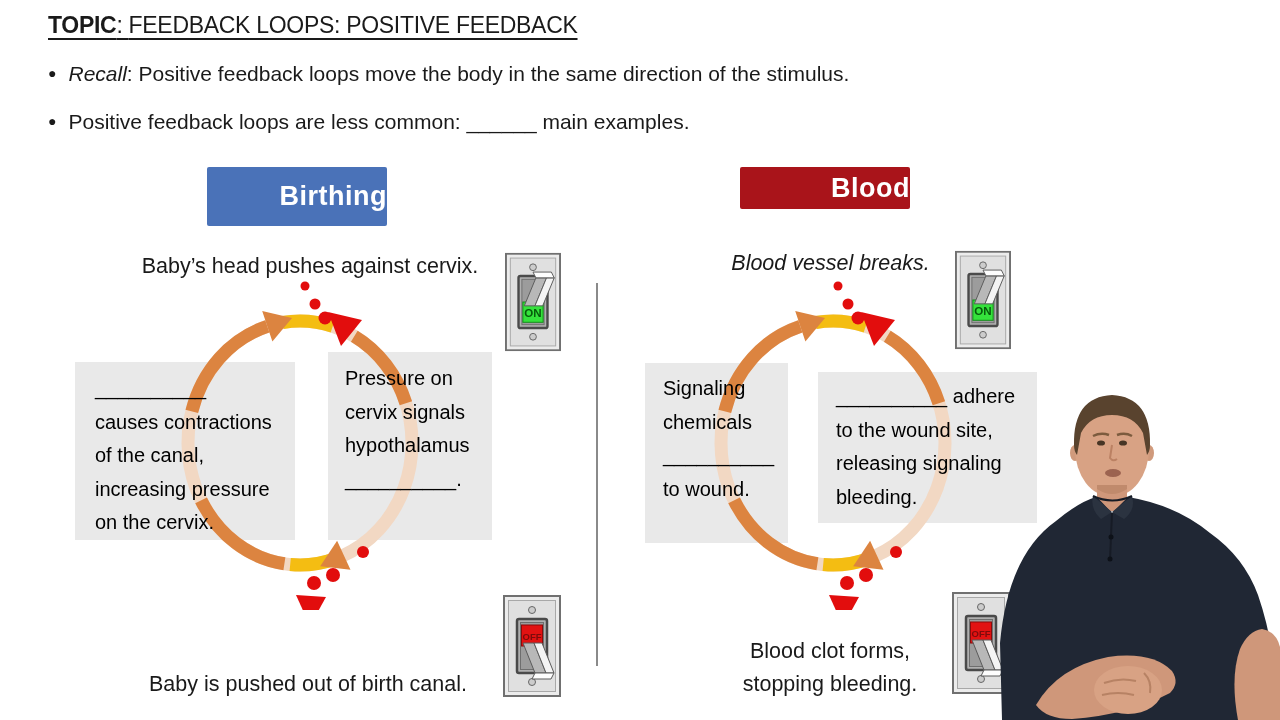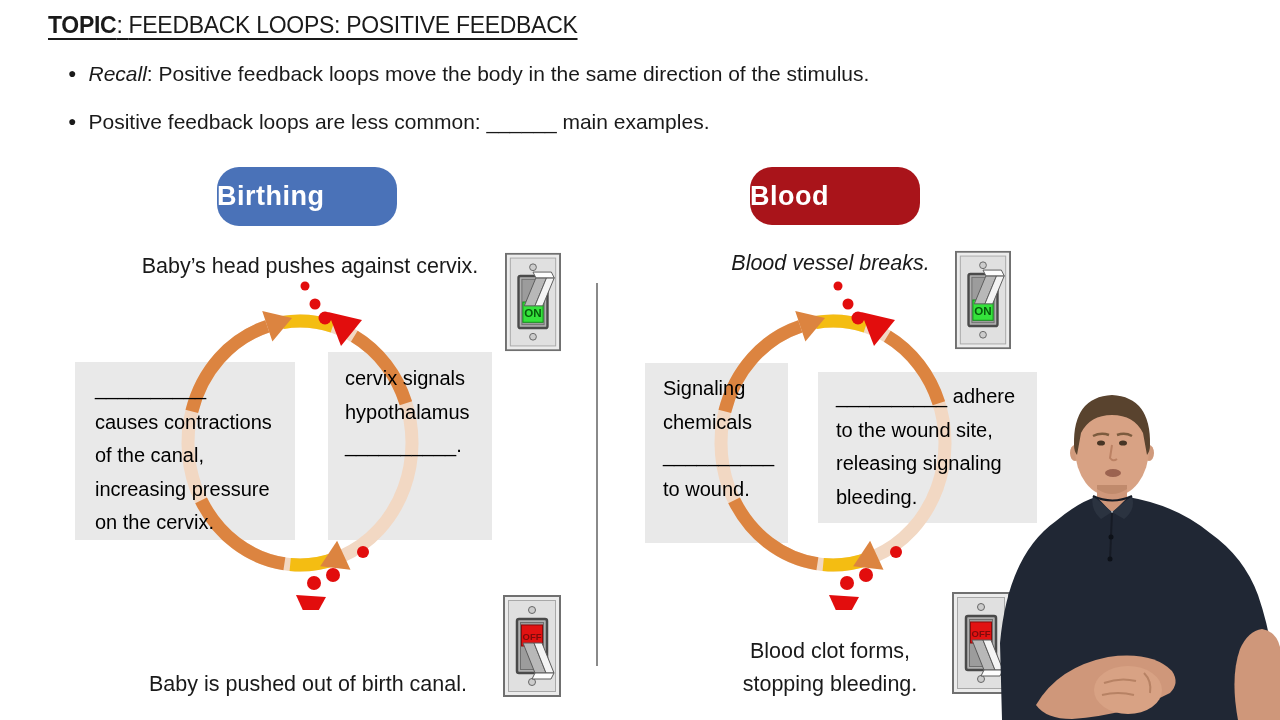--- a/index.html
+++ b/index.html
@@ -2,28 +2,28 @@
 <html><head>
 <meta charset="utf-8">
 <style>
   html,body{margin:0;padding:0;width:1280px;height:720px;background:#ffffff;
     font-family:"Liberation Sans", sans-serif;color:#1a1a1a;position:relative;overflow:hidden;}
   
   .heading{position:absolute;left:48px;top:12px;font-size:23px;letter-spacing:-0.3px;
     text-decoration:underline;text-decoration-thickness:2px;text-underline-offset:5px;white-space:nowrap;}
   .heading .lbl{font-weight:bold;}
   
-  .bullet{position:absolute;left:48px;font-size:21px;white-space:nowrap;margin-left:20px;}
+  .bullet{position:absolute;left:48px;font-size:21px;white-space:nowrap;}
   .bullet .dot{font-size:14px;vertical-align:3px;margin-right:12px;}
   .bullet .it{font-style:italic;}
   
-  .panel-title{position:absolute;display:flex;align-items:center;justify-content:flex-start;
-    color:#fff;font-weight:bold;font-size:27px;border-radius:22px;letter-spacing:0.5px;margin-left:10px;}
+  .panel-title{position:absolute;display:flex;align-items:center;justify-content:flex-end;
+    color:#fff;font-weight:bold;font-size:27px;border-radius:2px;letter-spacing:0.5px;}
   .pt-birthing{left:207px;top:167px;width:180px;height:59px;background:#4a72b8;}
-  .pt-blood{left:740px;top:167px;width:170px;height:58px;background:#a9141a;}
+  .pt-blood{left:740px;top:167px;width:170px;height:42px;background:#a9141a;}
   
   .stimulus,.response{position:absolute;text-align:center;font-size:21.5px;line-height:33px;}
   
   .box-bg{position:absolute;background:#e9e9e9;z-index:1;}
   .box-text{position:absolute;z-index:3;font-size:20px;line-height:33.5px;color:#000000;white-space:nowrap;}
   .loop-svg{position:absolute;z-index:2;}
   .switch-svg{position:absolute;z-index:2;}
   .divider{position:absolute;left:596px;top:283px;width:2px;height:383px;background:#8a8a8a;z-index:1;}
   .person-svg{position:absolute;left:1000px;top:385px;z-index:5;}
   svg text{font-family:"Liberation Sans", sans-serif;}
@@ -107,20 +107,21 @@
 </svg>
 
 <div class="box-text" style="left:95px;top:372px;">
     <div>__________</div>
     <div>causes contractions</div>
     <div>of the canal,</div>
     <div>increasing pressure</div>
     <div>on the cervix.</div>
   </div>
 <div class="box-text" style="left:345px;top:362px;">
+    <div>Pressure on</div>
     <div>cervix signals</div>
     <div>hypothalamus</div>
     <div>__________.</div>
   </div>
 
 <div class="response" style="left:130px;top:636px;width:356px;margin-top:32px;">
     <div>Baby is pushed out of birth canal.</div>
   </div>
 
 <svg class="switch-svg" style="left:505px;top:252px;" width="56" height="100" viewBox="0 0 58 102">

